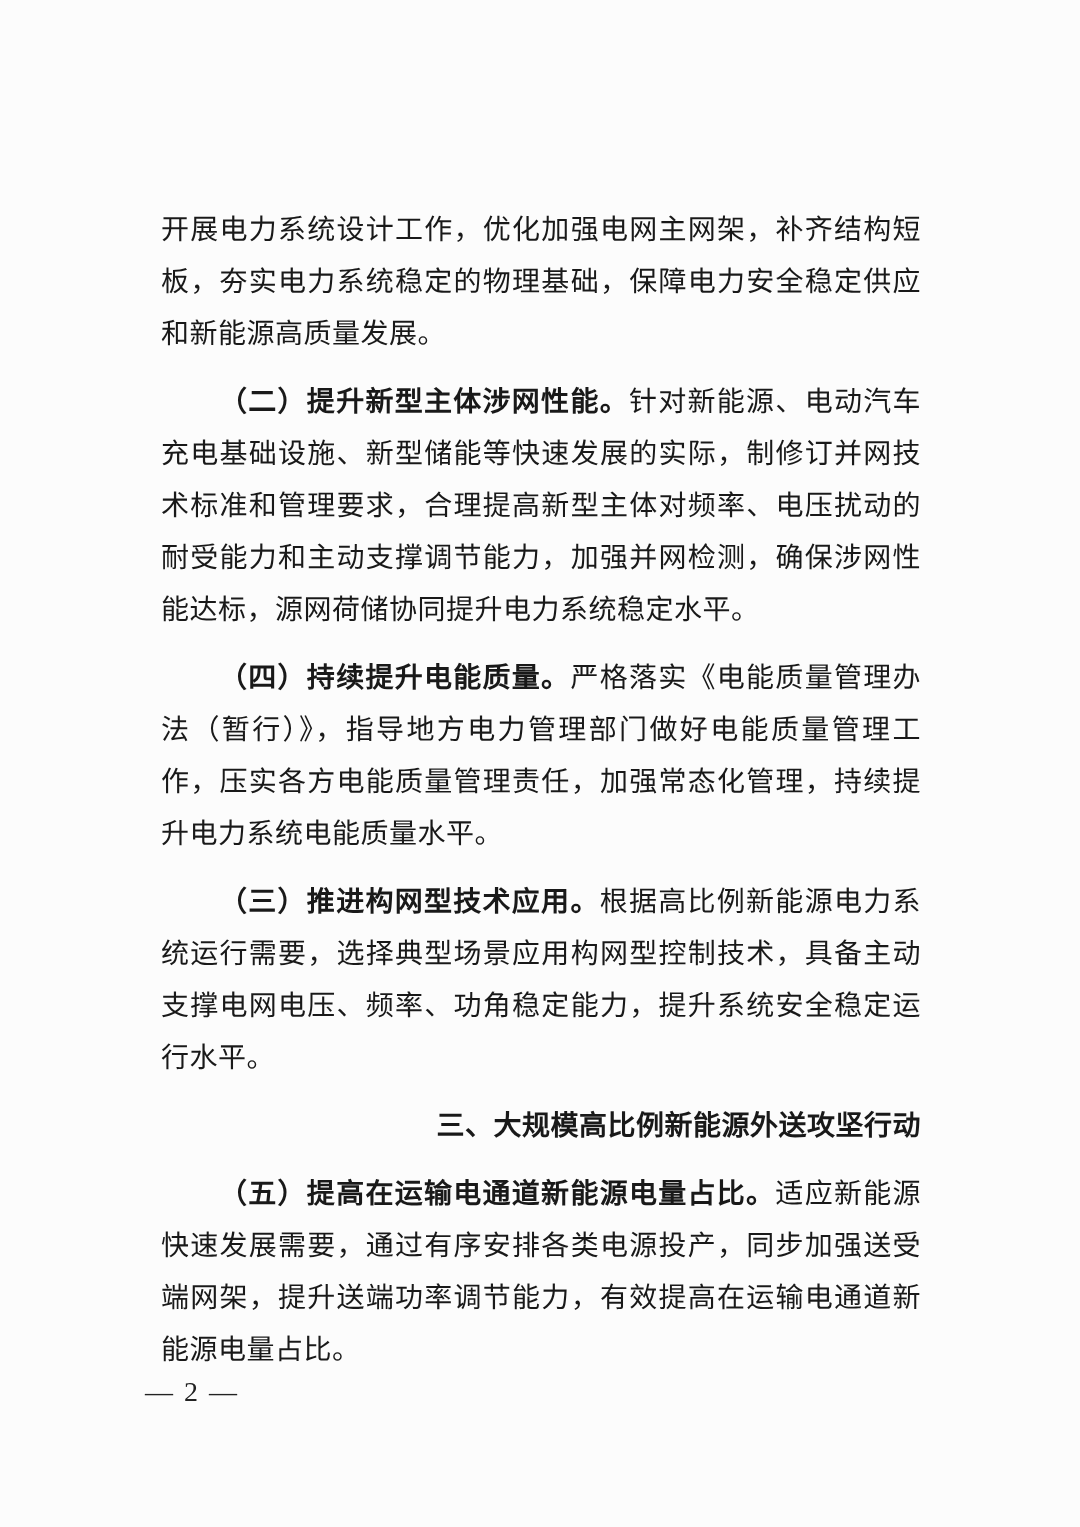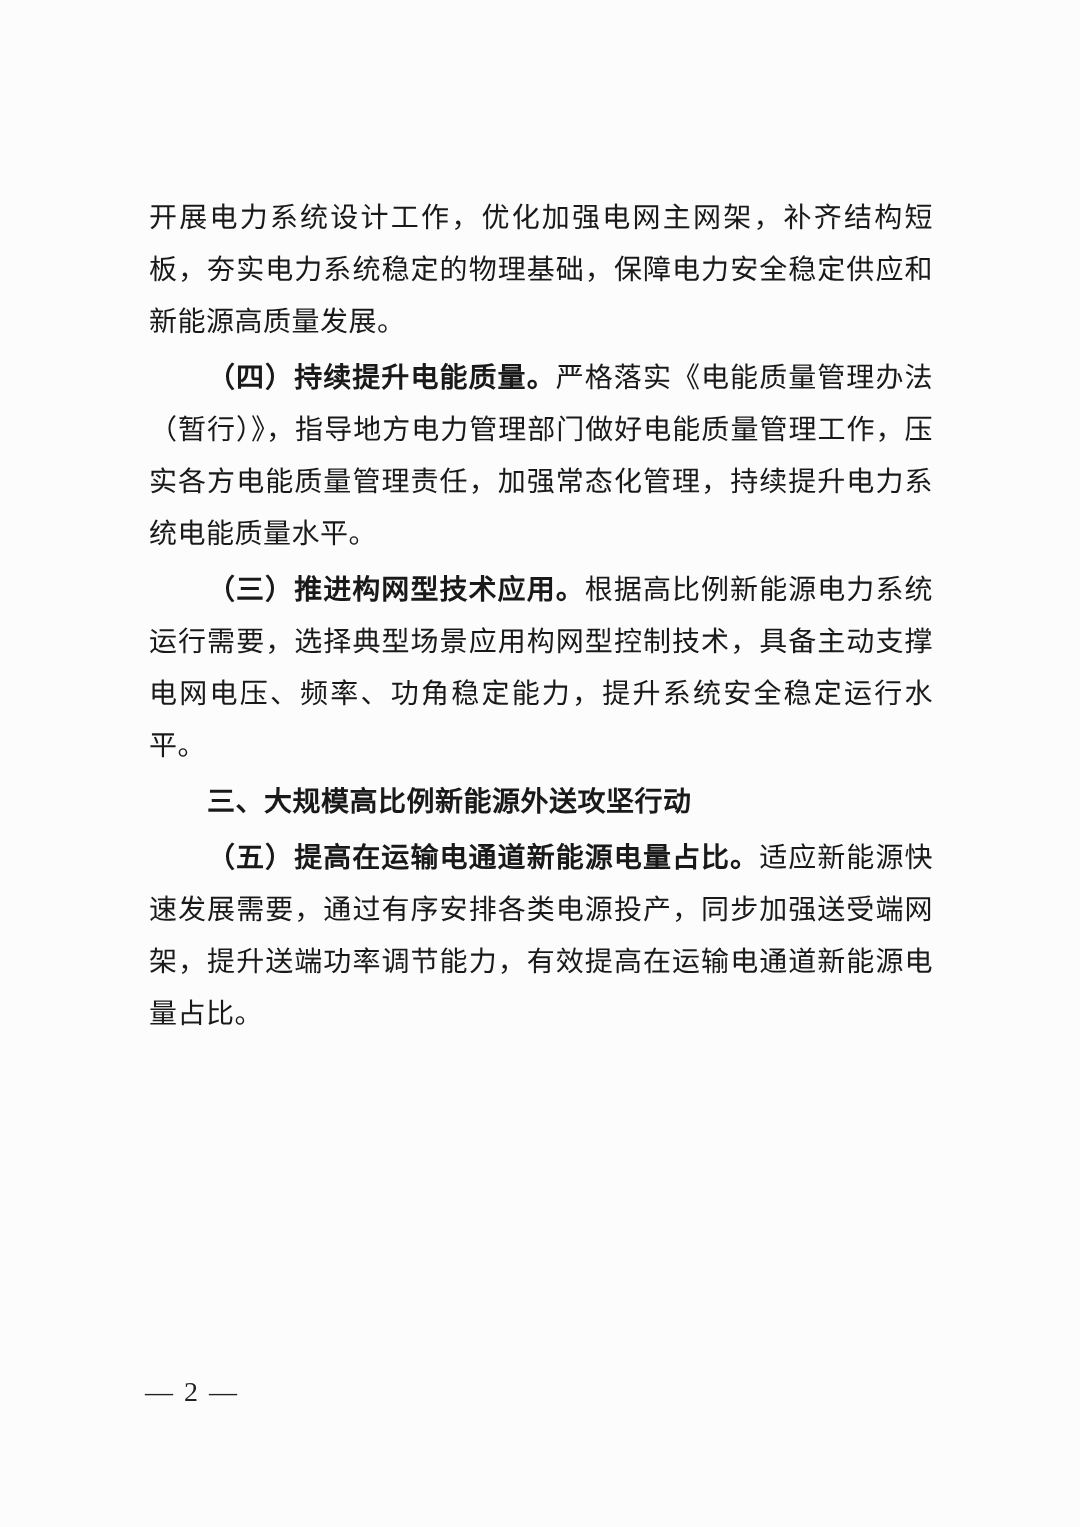--- a/index.html
+++ b/index.html
@@ -21,34 +21,34 @@
     top: 188px;
     width: 792px;
     font-size: 28px;
     line-height: 52px;
     color: #191919;
     text-align: justify;
     text-justify: inter-character;
     letter-spacing: 0.5px;
   }
   .para {
-    margin: 4px;
+    margin: 16px;
     padding: 0;
   }
   .para.item {
     text-indent: 58px;
   }
   .para.continuation {
     text-indent: 0;
   }
   .para.heading {
     text-indent: 58px;
     font-weight: bold;
     font-family: "Liberation Sans", sans-serif;
-    text-align: left;
+    text-align: right;
   }
   .lead {
     font-weight: bold;
   }
   .page-footer {
     position: absolute;
     left: 145px;
     top: 1366px;
     width: 792px;
   }
@@ -59,20 +59,21 @@
     letter-spacing: 2px;
     font-family: "Liberation Serif", serif;
   }
 </style>
 </head>
 <body>
 
 <div class="page">
   <main class="text-block" id="paragraphs-container">
       <p class="para continuation"><span>开展电力系统设计工作，优化加强电网主网架，补齐结构短板，夯实电力系统稳定的物理基础，保障电力安全稳定供应和新能源高质量发展。</span></p>
+      <p class="para item"><span class="lead">（二）提升新型主体涉网性能。</span><span>针对新能源、电动汽车充电基础设施、新型储能等快速发展的实际，制修订并网技术标准和管理要求，合理提高新型主体对频率、电压扰动的耐受能力和主动支撑调节能力，加强并网检测，确保涉网性能达标，源网荷储协同提升电力系统稳定水平。</span></p>
       <p class="para item"><span class="lead">（四）持续提升电能质量。</span><span>严格落实《电能质量管理办法（暂行）》，指导地方电力管理部门做好电能质量管理工作，压实各方电能质量管理责任，加强常态化管理，持续提升电力系统电能质量水平。</span></p>
       <p class="para item"><span class="lead">（三）推进构网型技术应用。</span><span>根据高比例新能源电力系统运行需要，选择典型场景应用构网型控制技术，具备主动支撑电网电压、频率、功角稳定能力，提升系统安全稳定运行水平。</span></p>
       <p class="para heading"><span>三、大规模高比例新能源外送攻坚行动</span></p>
       <p class="para item"><span class="lead">（五）提高在运输电通道新能源电量占比。</span><span>适应新能源快速发展需要，通过有序安排各类电源投产，同步加强送受端网架，提升送端功率调节能力，有效提高在运输电通道新能源电量占比。</span></p>
     </main>
 
   <footer class="page-footer">
     <span class="page-number">— 2 —</span>
   </footer>
 </div>

